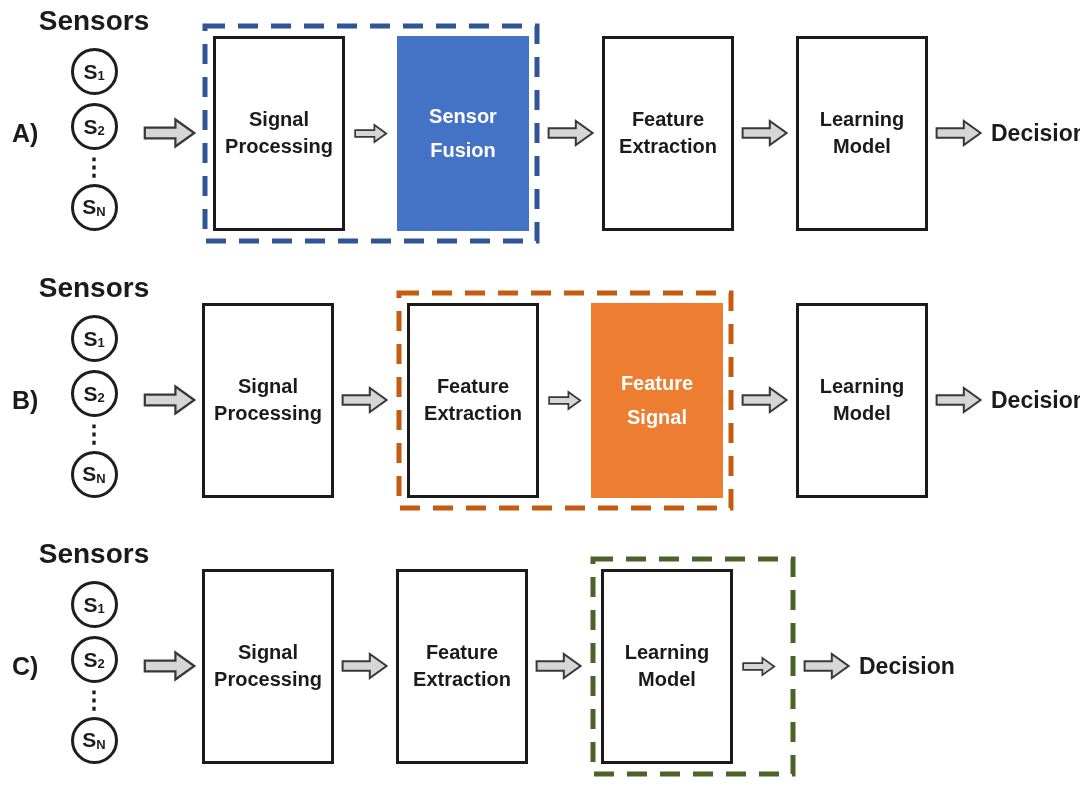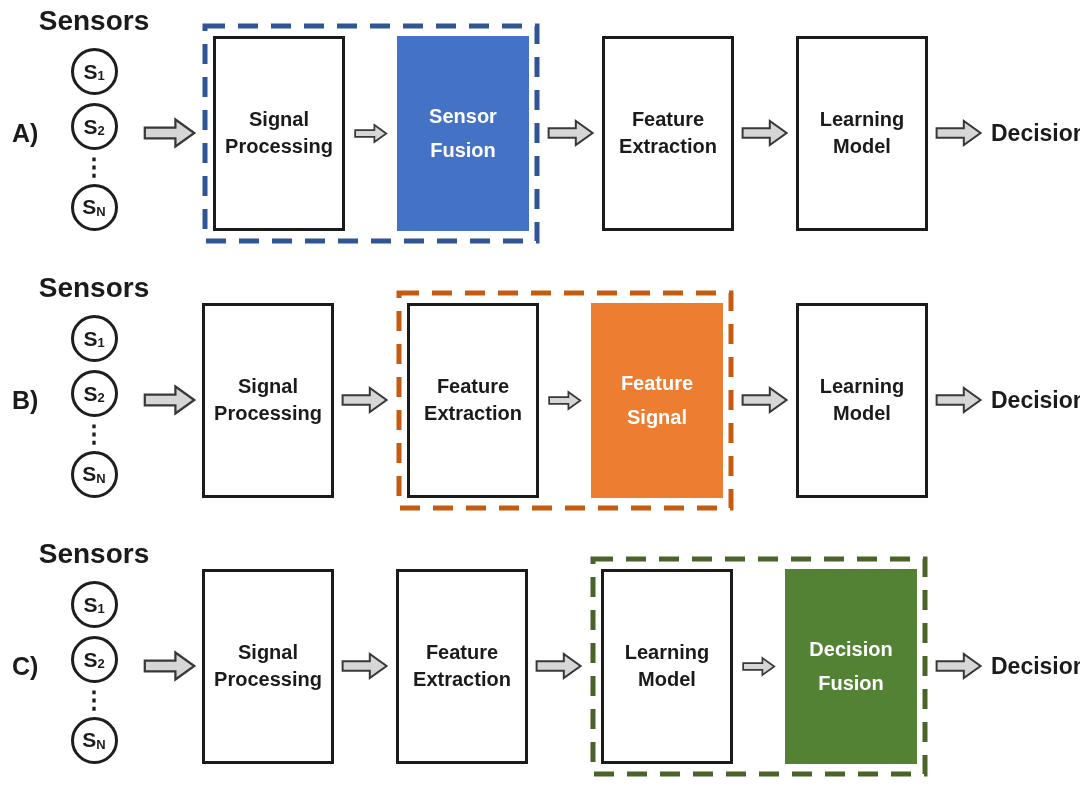--- a/index.html
+++ b/index.html
@@ -188,21 +188,20 @@
       </svg>
 
     <div class="dash-group dash-green">
       <svg class="dash-svg">
           <rect></rect>
         </svg>
       <div class="stage-box">Learning Model</div>
       <svg class="flow-arrow small" width="34" height="25" viewBox="0 0 60 40">
           <polygon points="2,14 36,14 36,5 57,20 36,35 36,26 2,26" fill="var(--arrow-fill)" stroke="var(--arrow-stroke)" stroke-width="3"></polygon>
         </svg>
-      <div class="stage-box filled fill-green">Decision Fusion</div>
     </div>
 
     <svg class="flow-arrow" width="52" height="32" viewBox="0 0 60 40">
         <polygon points="2,14 36,14 36,5 57,20 36,35 36,26 2,26" fill="var(--arrow-fill)" stroke="var(--arrow-stroke)" stroke-width="2.5"></polygon>
       </svg>
     <div class="decision-label">Decision</div>
   </div>
 
 </div>
 

